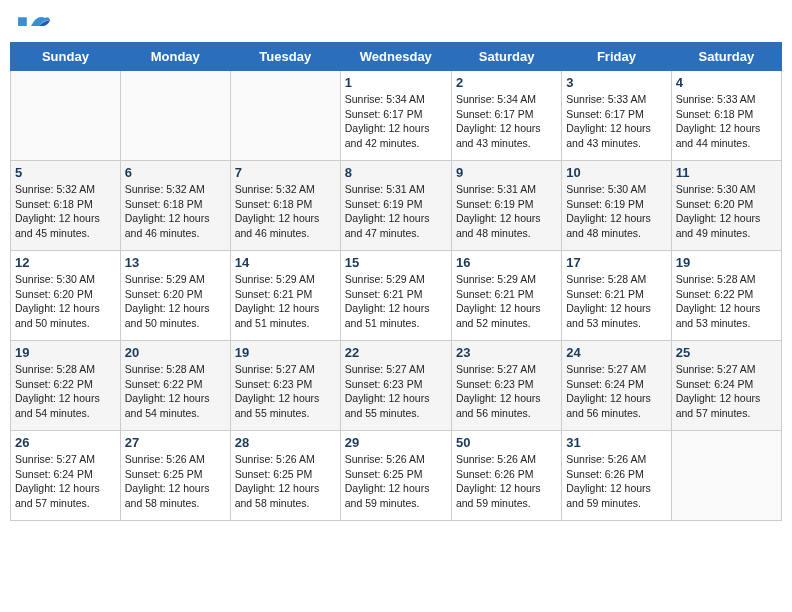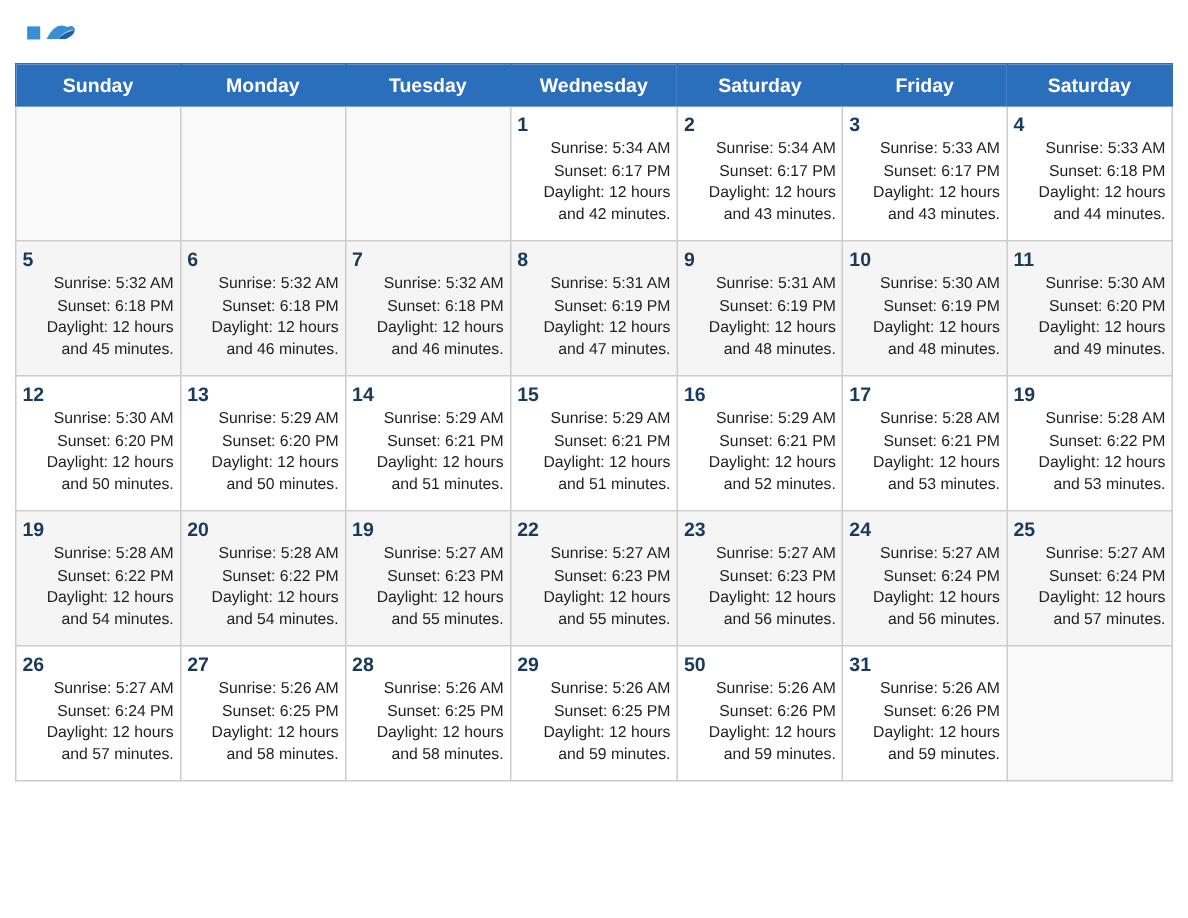--- a/index.html
+++ b/index.html
@@ -72,21 +72,20 @@
       font-size: 13px;
       font-weight: bold;
       color: #1a3a5c;
       display: block;
       margin-bottom: 2px;
     }
     .day-info {
       font-size: 10.5px;
       color: #222;
       line-height: 1.4;
-      text-align: right;
     }
     .empty-cell {
       background: #f9f9f9 !important;
     }
   </style>
 </head>
 <body>
 
 <div class="header">
   <div class="logo">

